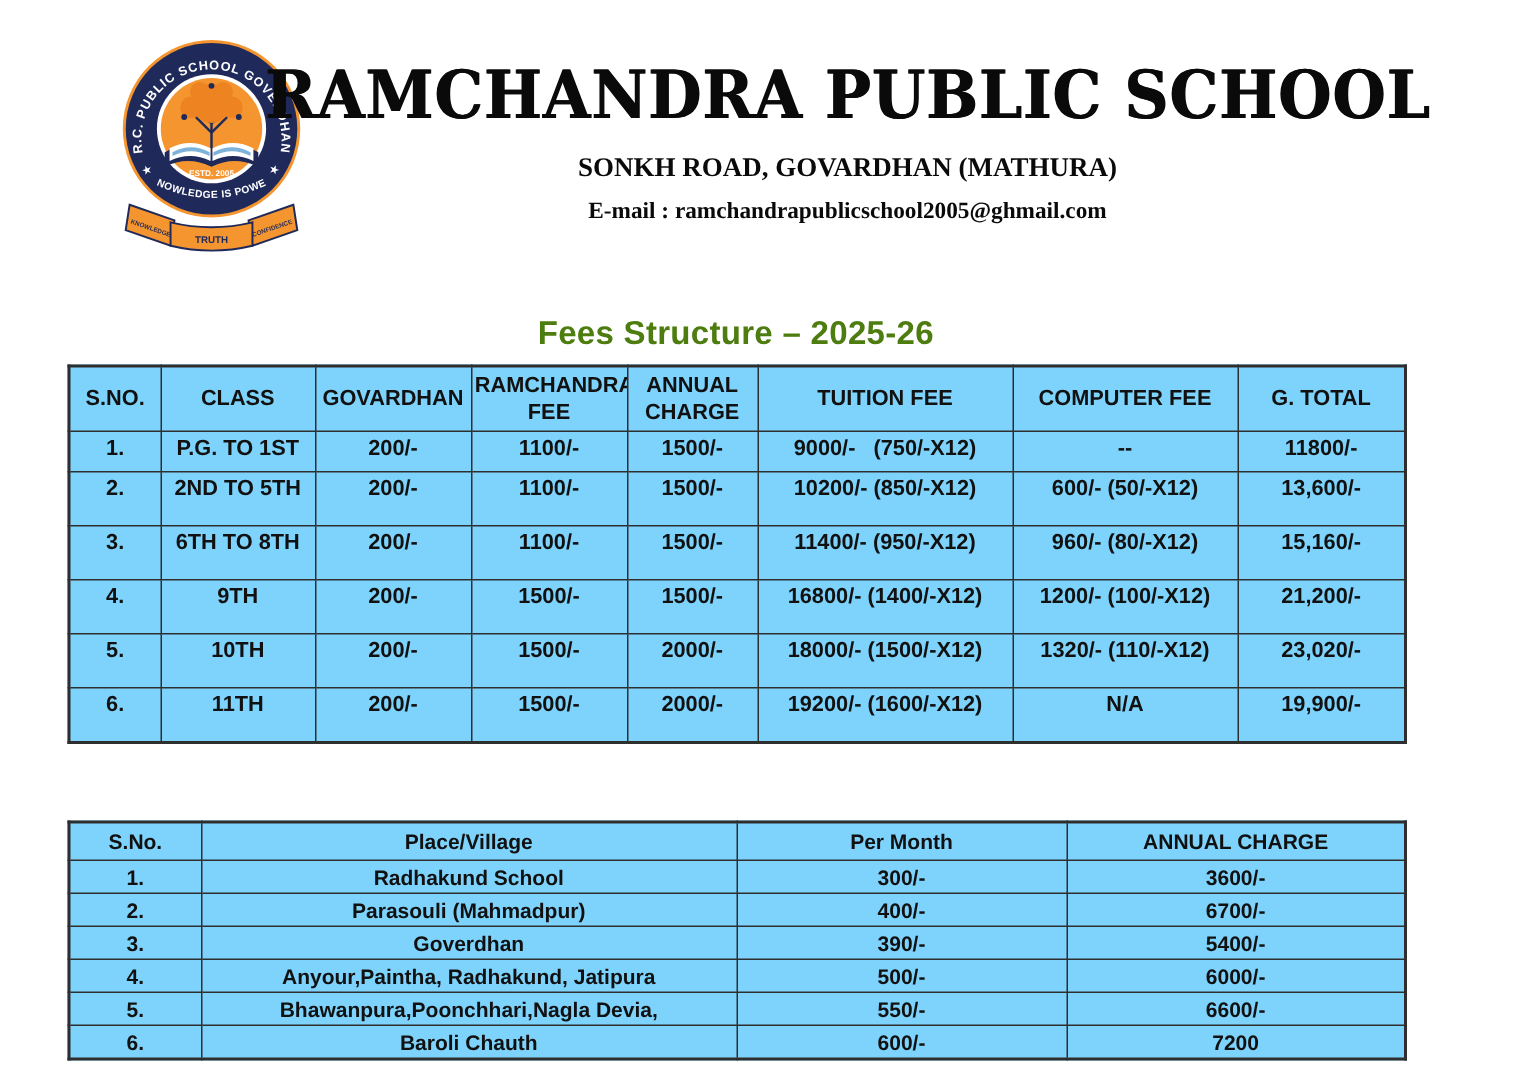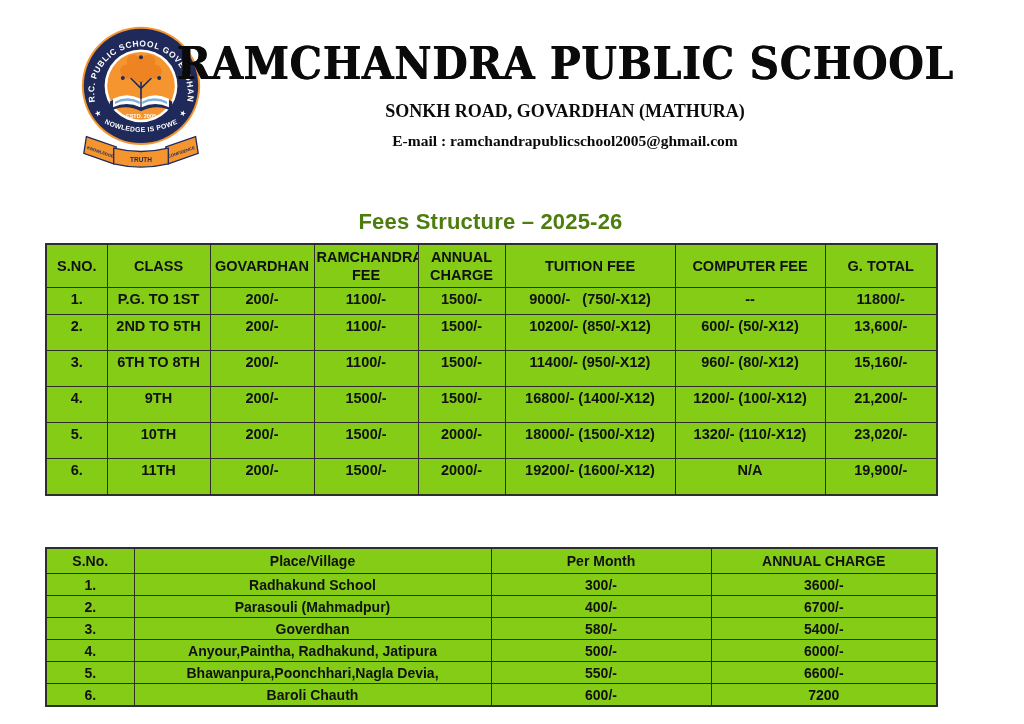--- a/index.html
+++ b/index.html
@@ -16,21 +16,21 @@
   }
   .school-address { font-family:"Liberation Serif",serif; font-weight:700; font-size:18px; margin-top:16px; color:#0a0a0a; }
   .school-email { font-family:"Liberation Serif",serif; font-weight:700; font-size:15.5px; margin-top:10px; color:#0a0a0a; }
 
   
   .section-title { position:absolute; left:45px; width:891px; text-align:center; font-weight:700; font-size:22px; color:#4d7c0f; letter-spacing:0.2px; }
   .fees-title { top:209px; }
   .vehicle-title { top:514px; }
 
   
-  table { border-collapse:collapse; table-layout:fixed; position:absolute; left:45px; background:#84cc16; }
+  table { border-collapse:collapse; table-layout:fixed; position:absolute; left:45px; background:#7dd3fc; }
   th, td { border:1px solid #2e2e2e; text-align:center; font-weight:700; padding:1px 2px; overflow:hidden; white-space:pre-wrap; }
   .fees-table { top:243px; width:891px; border:2px solid #2e2e2e; }
   .fees-table th { height:40px; font-size:14.5px; vertical-align:middle; line-height:1.25; }
   .fees-table td { font-size:14.5px; vertical-align:top; padding-top:3px; }
   .fees-table tr.row-short td { height:22px; }
   .fees-table tr.row-tall td { height:31px; }
   .vehicle-table { top:547px; width:891px; border:2px solid #2e2e2e; }
   .vehicle-table th { height:22px; font-size:14px; vertical-align:middle; }
   .vehicle-table td { height:19px; font-size:14px; vertical-align:middle; }
 </style>
@@ -222,21 +222,21 @@
       </tr>
       <tr>
         <td>2.</td>
         <td>Parasouli (Mahmadpur)</td>
         <td>400/-</td>
         <td>6700/-</td>
       </tr>
       <tr>
         <td>3.</td>
         <td>Goverdhan</td>
-        <td>580/-</td>
+        <td>390/-</td>
         <td>5400/-</td>
       </tr>
       <tr>
         <td>4.</td>
         <td>Anyour,Paintha, Radhakund, Jatipura</td>
         <td>500/-</td>
         <td>6000/-</td>
       </tr>
       <tr>
         <td>5.</td>

